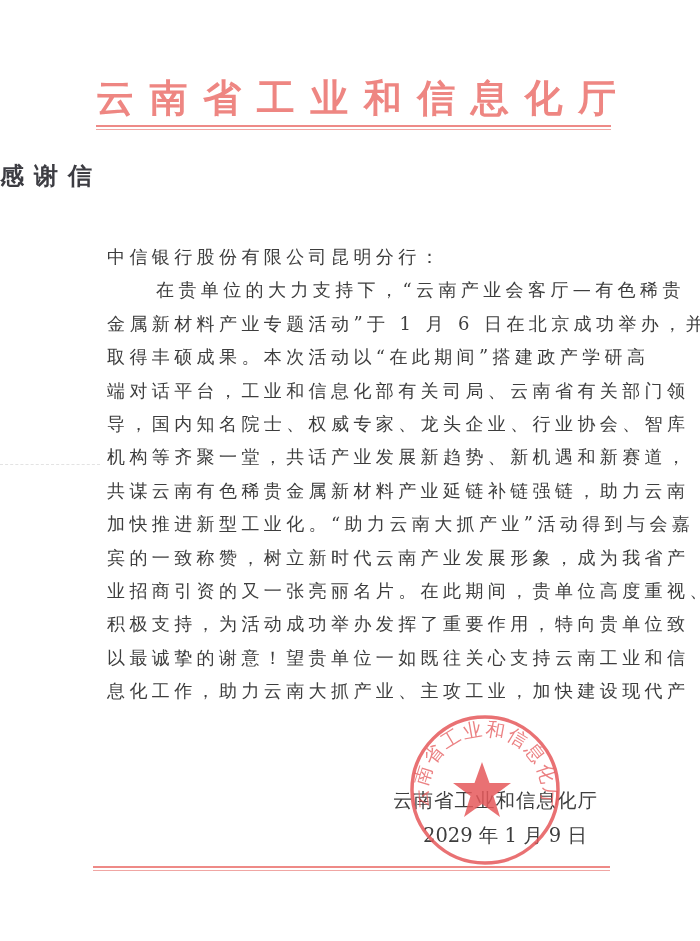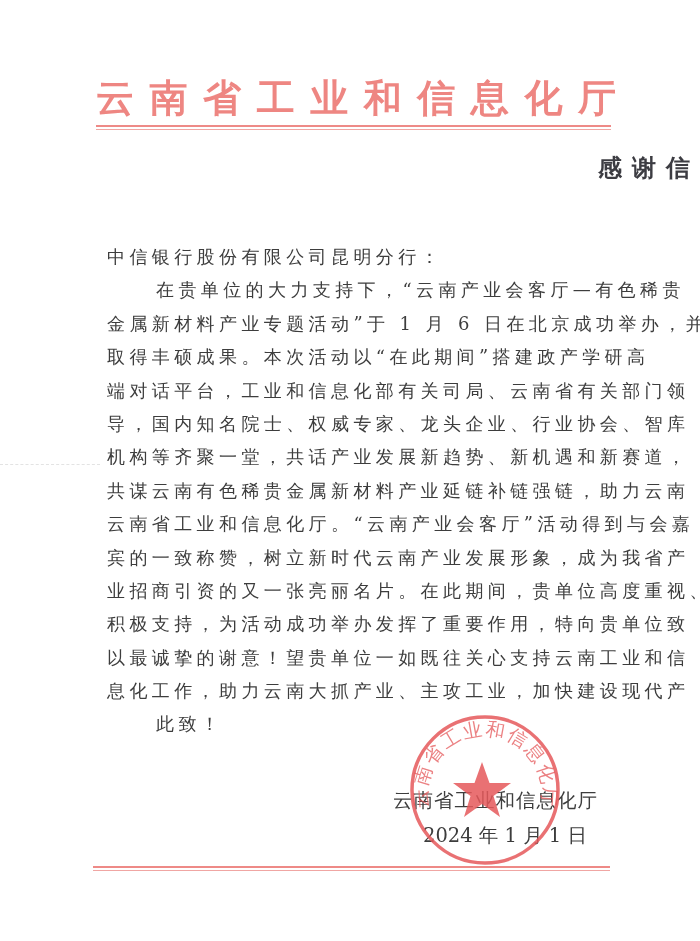--- a/index.html
+++ b/index.html
@@ -39,22 +39,22 @@
     border-top: 2px solid #ee8a87;
     border-bottom: 1px solid #f0a6a3;
     box-sizing: border-box;
   }
   .rule.top { top: 125px; }
   .rule.bottom { top: 866px; left: 93px; width: 517px; }
   .doc-title {
     position: absolute;
     left: 0;
     width: 700px;
-    top: 152px;
-    text-align: right;
+    top: 160px;
+    text-align: left;
     font-family: "DejaVu Sans", "Liberation Sans", sans-serif;
     font-weight: bold;
     font-size: 24px;
     letter-spacing: 10px;
     color: #3c3c42;
   }
   .body-text {
     position: absolute;
     left: 107px;
     top: 240px;
@@ -128,31 +128,30 @@
 
 <div class="body-text">
   <span class="line">中信银行股份有限公司昆明分行：</span>
   <span class="line indent">在贵单位的大力支持下，“云南产业会客厅—有色稀贵</span>
   <span class="line">金属新材料产业专题活动”于 1 月 6 日在北京成功举办，并</span>
   <span class="line">取得丰硕成果。本次活动以“在此期间”搭建政产学研高</span>
   <span class="line">端对话平台，工业和信息化部有关司局、云南省有关部门领</span>
   <span class="line">导，国内知名院士、权威专家、龙头企业、行业协会、智库</span>
   <span class="line">机构等齐聚一堂，共话产业发展新趋势、新机遇和新赛道，</span>
   <span class="line">共谋云南有色稀贵金属新材料产业延链补链强链，助力云南</span>
-  <span class="line">云南省工业和信息化厅。“云南产业会客厅”活动得到与会嘉</span>
+  <span class="line">加快推进新型工业化。“助力云南大抓产业”活动得到与会嘉</span>
   <span class="line">宾的一致称赞，树立新时代云南产业发展形象，成为我省产</span>
   <span class="line">业招商引资的又一张亮丽名片。在此期间，贵单位高度重视、</span>
   <span class="line">积极支持，为活动成功举办发挥了重要作用，特向贵单位致</span>
   <span class="line">以最诚挚的谢意！望贵单位一如既往关心支持云南工业和信</span>
   <span class="line">息化工作，助力云南大抓产业、主攻工业，加快建设现代产</span>
-  <span class="line indent">此致！</span>
 </div>
 
 <div class="signature">云南省工业和信息化厅</div>
-<div class="date">2024 年 1 月 1 日</div>
+<div class="date">2029 年 1 月 9 日</div>
 
 <svg class="seal" viewBox="0 0 154 154" xmlns="http://www.w3.org/2000/svg">
   <defs>
     <path id="sealArc" d="M 22 100 A 58 58 0 1 1 132 100" fill="none"></path>
   </defs>
   <circle cx="77" cy="78" r="73" fill="none" stroke="#e5585a" stroke-width="3.5" opacity="0.85"></circle>
   <text font-family="DejaVu Sans, sans-serif" font-size="19" fill="#e5585a" opacity="0.75" letter-spacing="2">
     <textPath href="#sealArc" startOffset="50%" text-anchor="middle">云南省工业和信息化厅</textPath>
   </text>
   <g>

